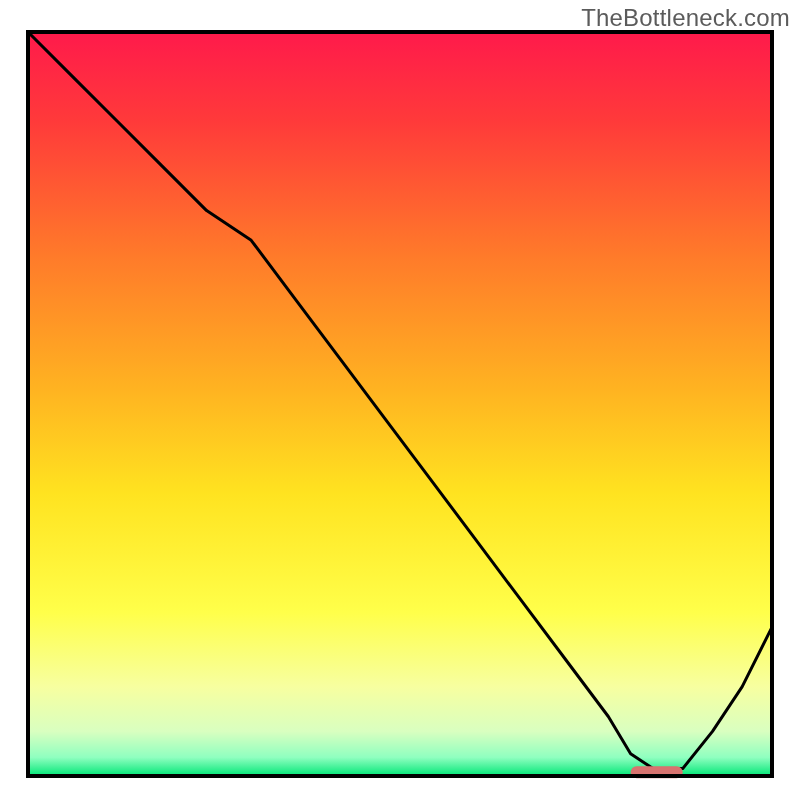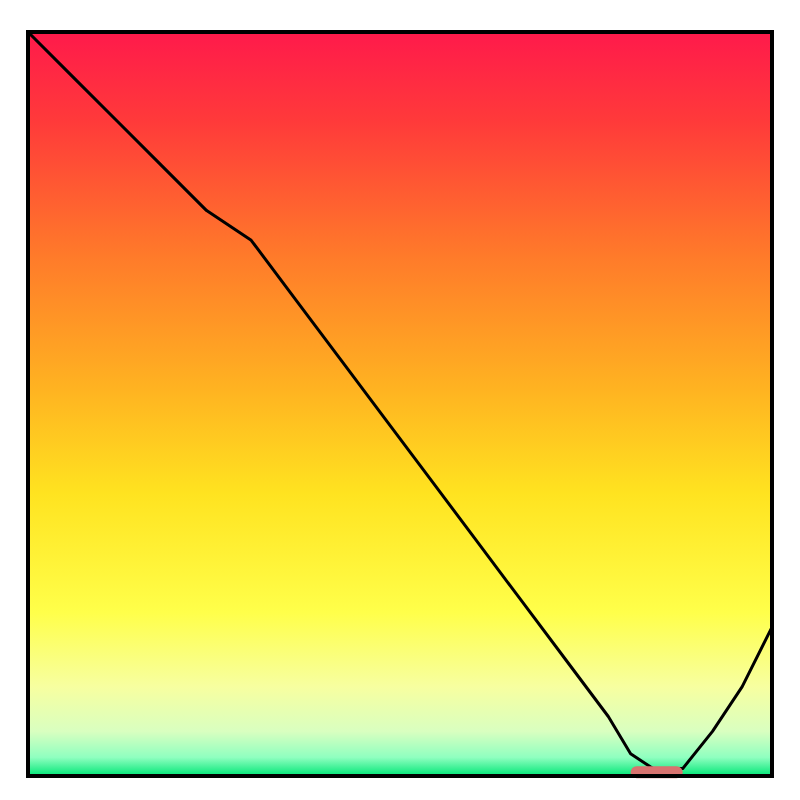--- a/index.html
+++ b/index.html
@@ -27,20 +27,21 @@
     letter-spacing: 0.2px;
   }
   svg {
     display: block;
   }
 </style>
 </head>
 <body>
 
 <div class="container">
+  <div class="watermark">TheBottleneck.com</div>
   <svg id="chart-svg" width="800" height="800" viewBox="0 0 800 800">
       <defs>
         <linearGradient id="bg-grad" x1="0" y1="0" x2="0" y2="1">
           <stop offset="0%" stop-color="#ff1a4b"></stop>
           <stop offset="12%" stop-color="#ff3a3a"></stop>
           <stop offset="30%" stop-color="#ff7a2a"></stop>
           <stop offset="48%" stop-color="#ffb321"></stop>
           <stop offset="62%" stop-color="#ffe320"></stop>
           <stop offset="78%" stop-color="#ffff4a"></stop>
           <stop offset="88%" stop-color="#f7ffa0"></stop>

